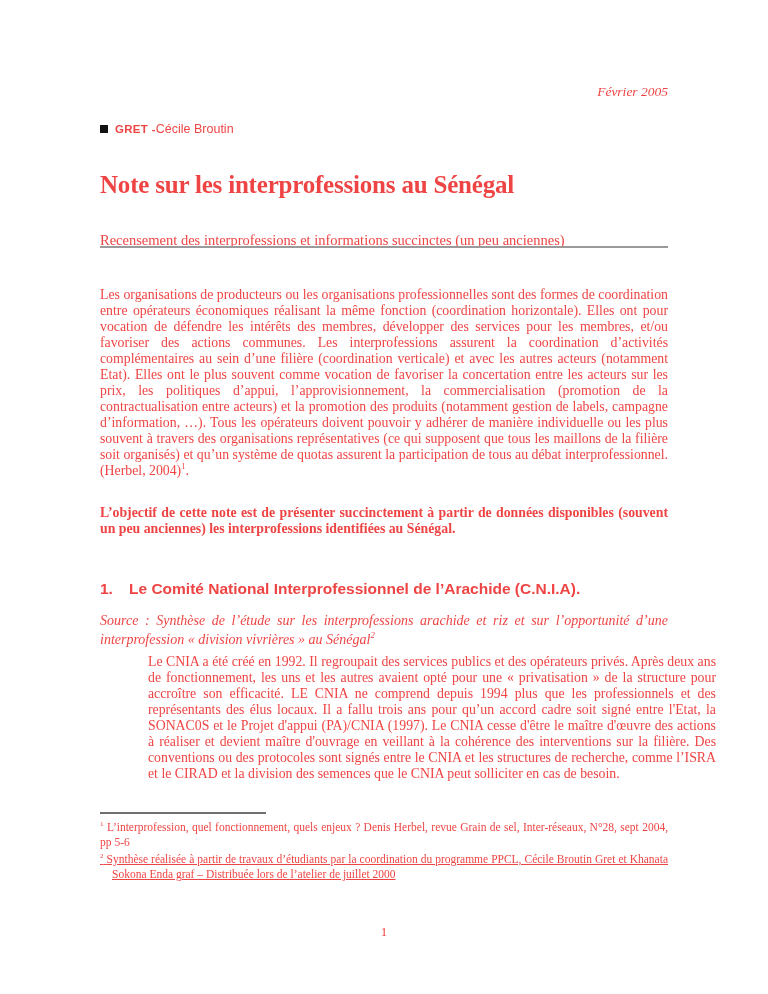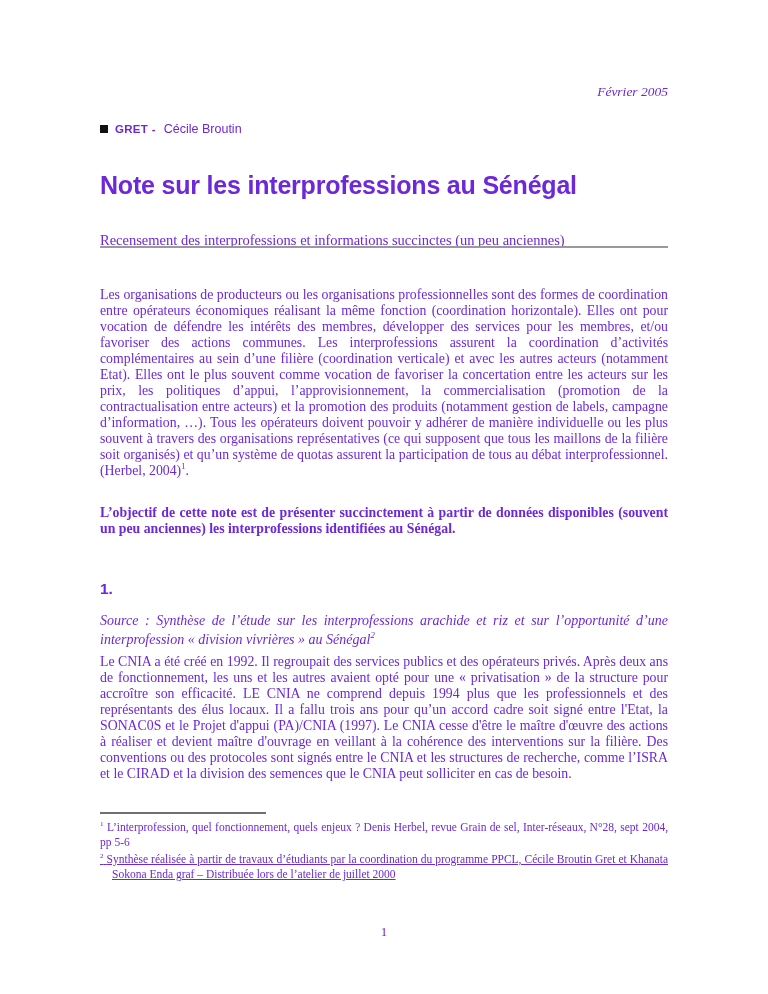--- a/index.html
+++ b/index.html
@@ -1,21 +1,21 @@
 <!DOCTYPE html>
 <html><head>
 <meta charset="utf-8">
 <style>
   html, body { margin: 0; padding: 0; background: #ffffff; }
   .page {
     position: relative;
     width: 768px;
     height: 994px;
     background: #ffffff;
-    color: #6d28d9;
+    color: #ef4444;
     overflow: hidden;
     font-family: "Liberation Serif", serif;
   }
   .block { position: absolute; left: 100px; width: 568px; }
 
   .date-line {
     top: 84px;
     text-align: right;
     font: italic 13.5px/16px "Liberation Serif", serif;
   }
@@ -30,28 +30,28 @@
     width: 8px; height: 8px;
     background: #111;
     display: inline-block;
     margin-right: 7px;
     flex: 0 0 auto;
   }
   .brand-org {
     font-weight: 700;
     font-size: 11.5px;
     letter-spacing: 0.3px;
-    margin-right: 8px;
+    margin-right: 0;
   }
   .brand-author { font-size: 12.5px; text-align: center; }
 
   .title {
     top: 170px;
     margin: 0;
-    font-family: Liberation Sans, sans-serif;
+    font-family: Liberation Serif, serif;
     font-weight: 700;
     font-size: 25px;
     line-height: 30px;
     letter-spacing: -0.2px;
     white-space: nowrap;
   }
 
   .subtitle {
     top: 231px;
     font: 400 14.5px/18px "Liberation Serif", serif;
@@ -88,21 +88,21 @@
   }
   .section-heading .num { width: 29px; flex: 0 0 auto; }
 
   .source-line {
     top: 611px;
     margin: 0;
     font: italic 14px/19px "Liberation Serif", serif;
     text-align: justify;
   }
 
-  .section-body { top: 654px; }
+  .section-body { top: 654px; margin-left: 48px; }
 
   .footnote-rule {
     top: 812px;
     width: 166px;
     height: 2px;
     background: #707070;
   }
 
   .footnotes { top: 820px; }
   .footnote {
@@ -140,20 +140,21 @@
   <div class="block subtitle">Recensement des interprofessions et informations succinctes (un peu anciennes)</div>
 
   <div class="block header-rule"></div>
 
   <p class="block body-par intro-par"><span>Les organisations de producteurs ou les organisations professionnelles sont des formes de coordination entre opérateurs économiques réalisant la même fonction (coordination horizontale). Elles ont pour vocation de défendre les intérêts des membres, développer des services pour les membres, et/ou favoriser des actions communes. Les interprofessions assurent la coordination d’activités complémentaires au sein d’une filière (coordination verticale) et avec les autres acteurs (notamment Etat). Elles ont le plus souvent comme vocation de favoriser la concertation entre les acteurs sur les prix, les politiques d’appui, l’approvisionnement, la commercialisation (promotion de la contractualisation entre acteurs) et la promotion des produits (notamment gestion de labels, campagne d’information, …). Tous les opérateurs doivent pouvoir y adhérer de manière individuelle ou les plus souvent à travers des organisations représentatives (ce qui supposent que tous les maillons de la filière soit organisés) et qu’un système de quotas assurent la participation de tous au débat interprofessionnel.(Herbel, 2004)</span><sup class="fnref">1</sup><span>.</span></p>
 
   <p class="block body-par objective-par">L’objectif de cette note est de présenter succinctement à partir de données disponibles (souvent un peu anciennes) les interprofessions identifiées au Sénégal.</p>
 
   <h2 class="block section-heading">
     <span class="num">1.</span>
+    <span>Le Comité National Interprofessionnel de l’Arachide (C.N.I.A).</span>
   </h2>
 
   <p class="block source-line"><span>Source : Synthèse de l’étude sur les interprofessions arachide et riz et sur l’opportunité d’une interprofession « division vivrières » au Sénégal</span><sup class="fnref">2</sup></p>
 
   <p class="block body-par section-body">Le CNIA a été créé en 1992. Il regroupait des services publics et des opérateurs privés. Après deux ans de fonctionnement, les uns et les autres avaient opté pour une « privatisation » de la structure pour accroître son efficacité. LE CNIA ne comprend depuis 1994 plus que les professionnels et des représentants des élus locaux. Il a fallu trois ans pour qu’un accord cadre soit signé entre l'Etat, la SONAC0S et le Projet d'appui (PA)/CNIA (1997). Le CNIA cesse d'être le maître d'œuvre des actions à réaliser et devient maître d'ouvrage en veillant à la cohérence des interventions sur la filière. Des conventions ou des protocoles sont signés entre le CNIA et les structures de recherche, comme l’ISRA et le CIRAD et la division des semences que le CNIA peut solliciter en cas de besoin.</p>
 
   <div class="block footnote-rule"></div>
 
   <div class="block footnotes">
     <p class="footnote"><sup class="fnref">1</sup> <span>L’interprofession, quel fonctionnement, quels enjeux ? Denis Herbel, revue Grain de sel, Inter-réseaux, N°28, sept 2004, pp 5-6</span></p>

